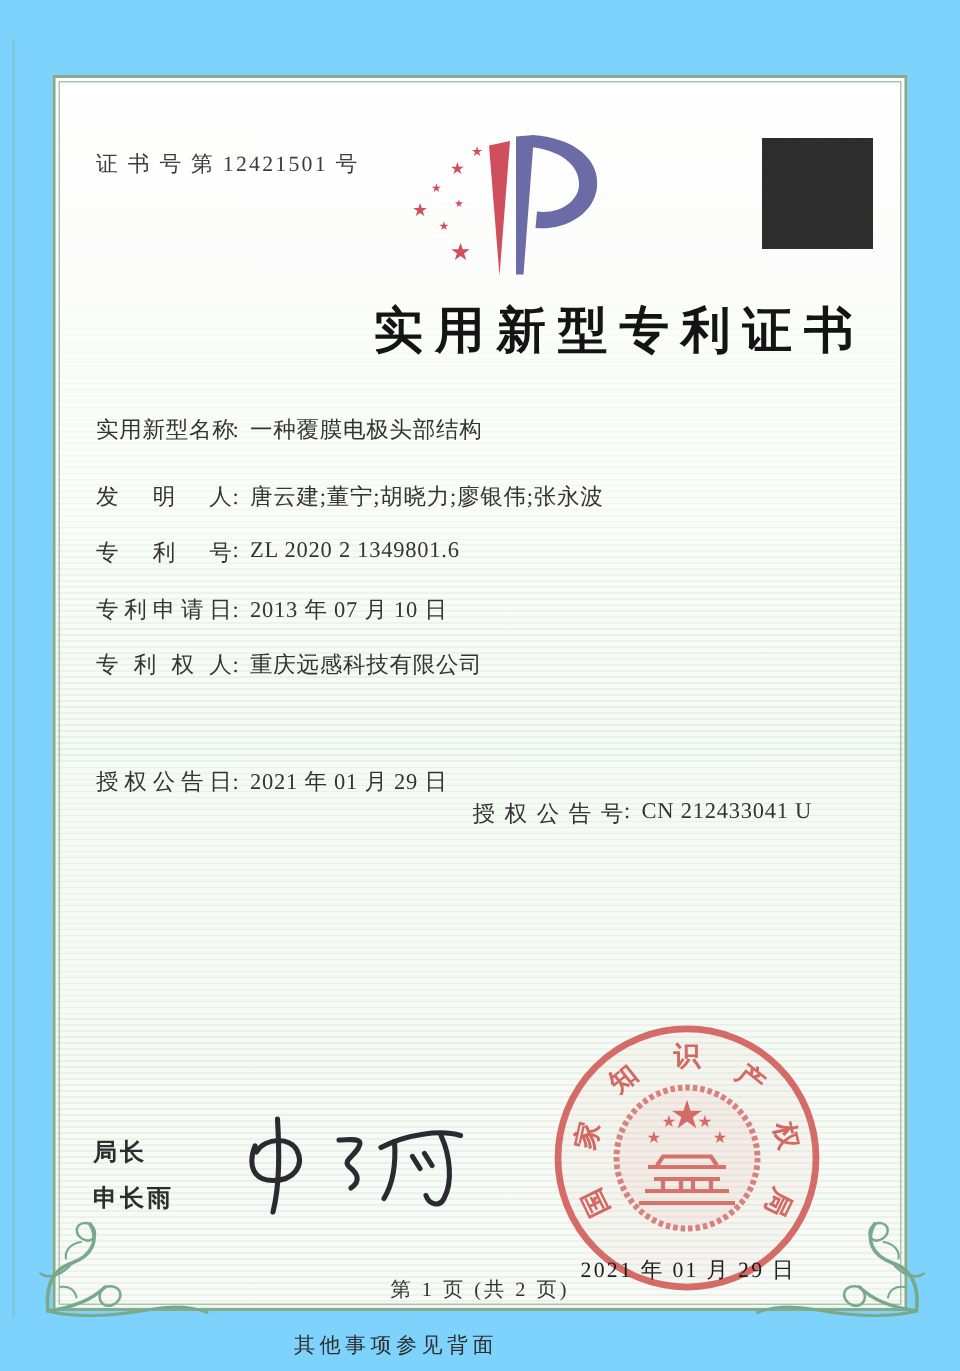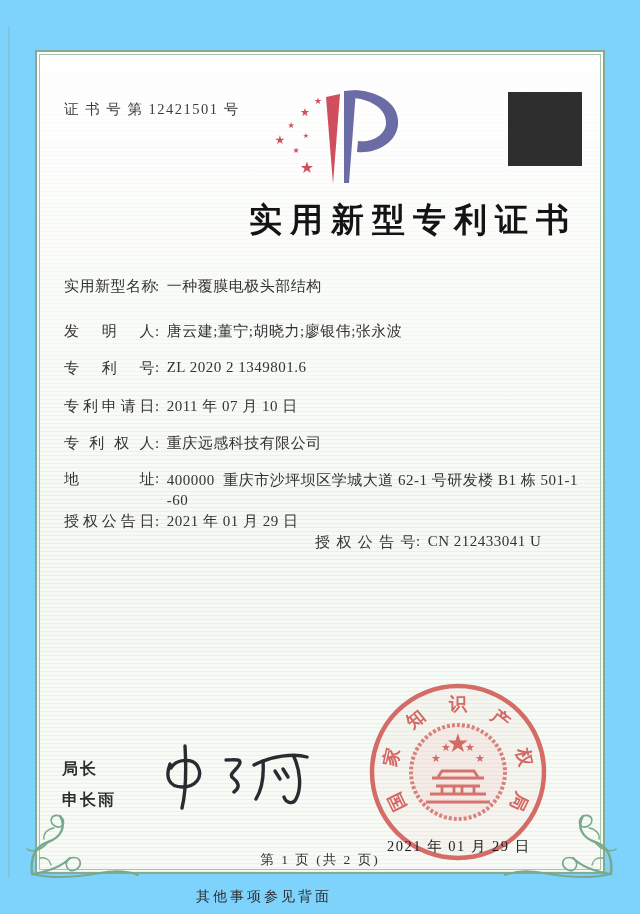--- a/index.html
+++ b/index.html
@@ -324,28 +324,24 @@
   <div class="frow" id="r1">
     <span class="flabel">实用新型名称</span><span class="colon">:</span><span class="fvalue">一种覆膜电极头部结构</span>
   </div>
   <div class="frow" id="r2">
     <span class="flabel">发明人</span><span class="colon">:</span><span class="fvalue">唐云建;董宁;胡晓力;廖银伟;张永波</span>
   </div>
   <div class="frow" id="r3">
     <span class="flabel">专利号</span><span class="colon">:</span><span class="fvalue">ZL 2020 2 1349801.6</span>
   </div>
   <div class="frow" id="r4">
-    <span class="flabel">专利申请日</span><span class="colon">:</span><span class="fvalue">2011 年 07 月 10 日</span>
+    <span class="flabel">专利申请日</span><span class="colon">:</span><span class="fvalue">2013 年 07 月 10 日</span>
   </div>
   <div class="frow" id="r5">
     <span class="flabel">专利权人</span><span class="colon">:</span><span class="fvalue">重庆远感科技有限公司</span>
-  </div>
-  <div class="frow" id="r6">
-    <span class="flabel">地址</span><span class="colon">:</span><span class="fvalue addrv">400000  重庆市沙坪坝区学城大道 62-1 号研发楼 B1 栋 501-1
--60</span>
   </div>
   <div class="frow" id="r7">
     <span class="flabel">授权公告日</span><span class="colon">:</span><span class="fvalue">2021 年 01 月 29 日</span>
     <span class="pair2">
       <span class="flabel">授权公告号</span><span class="colon">:</span><span class="fvalue">CN 212433041 U</span>
     </span>
   </div>
 
 
   <div class="signer">

